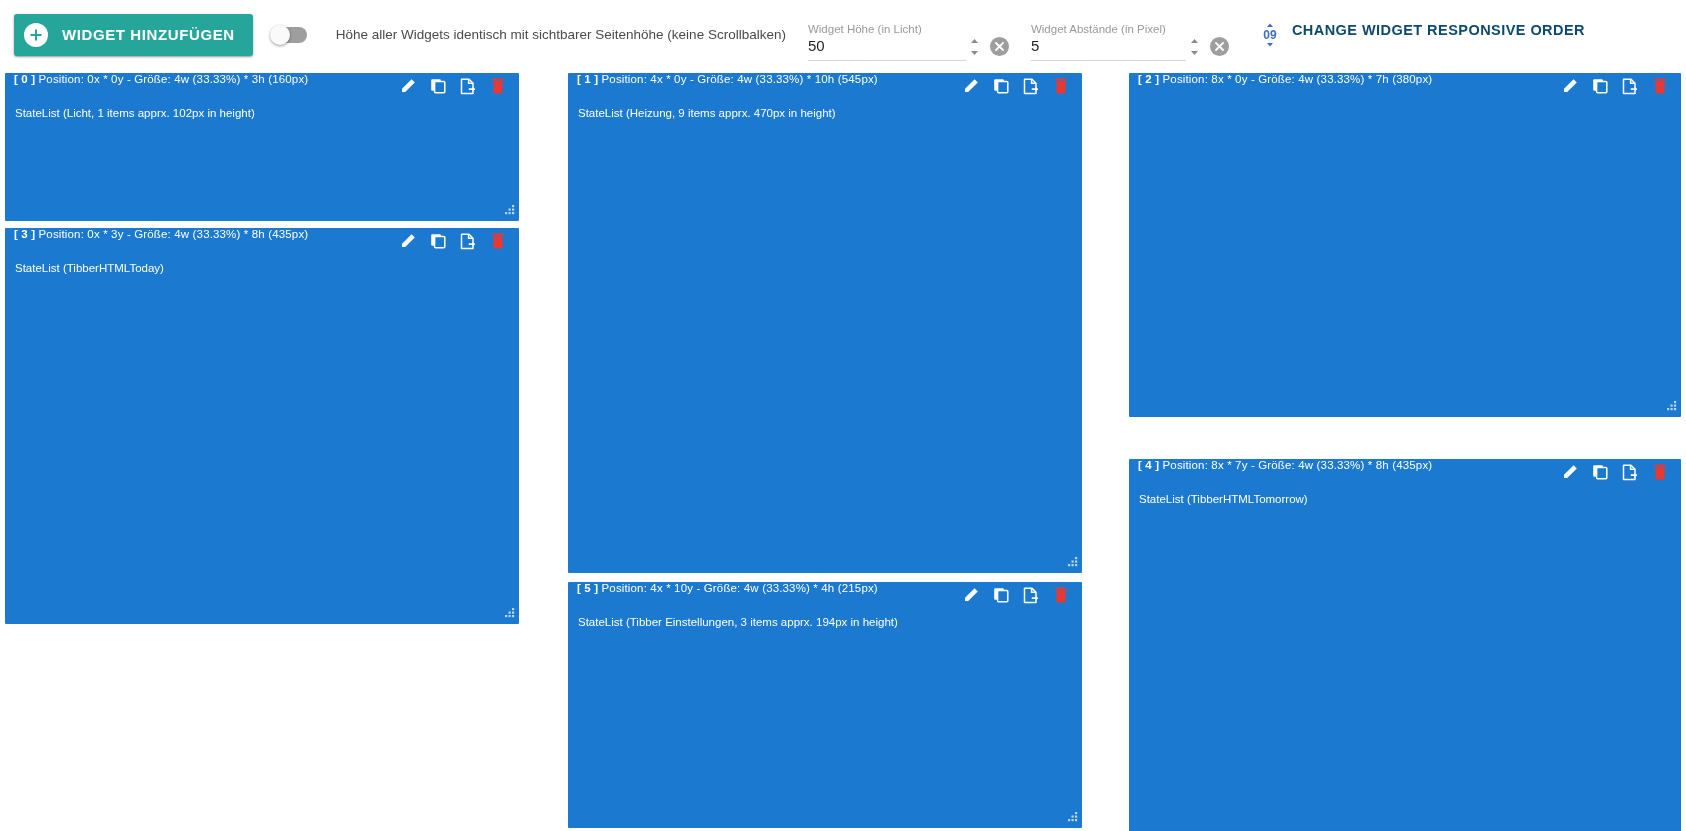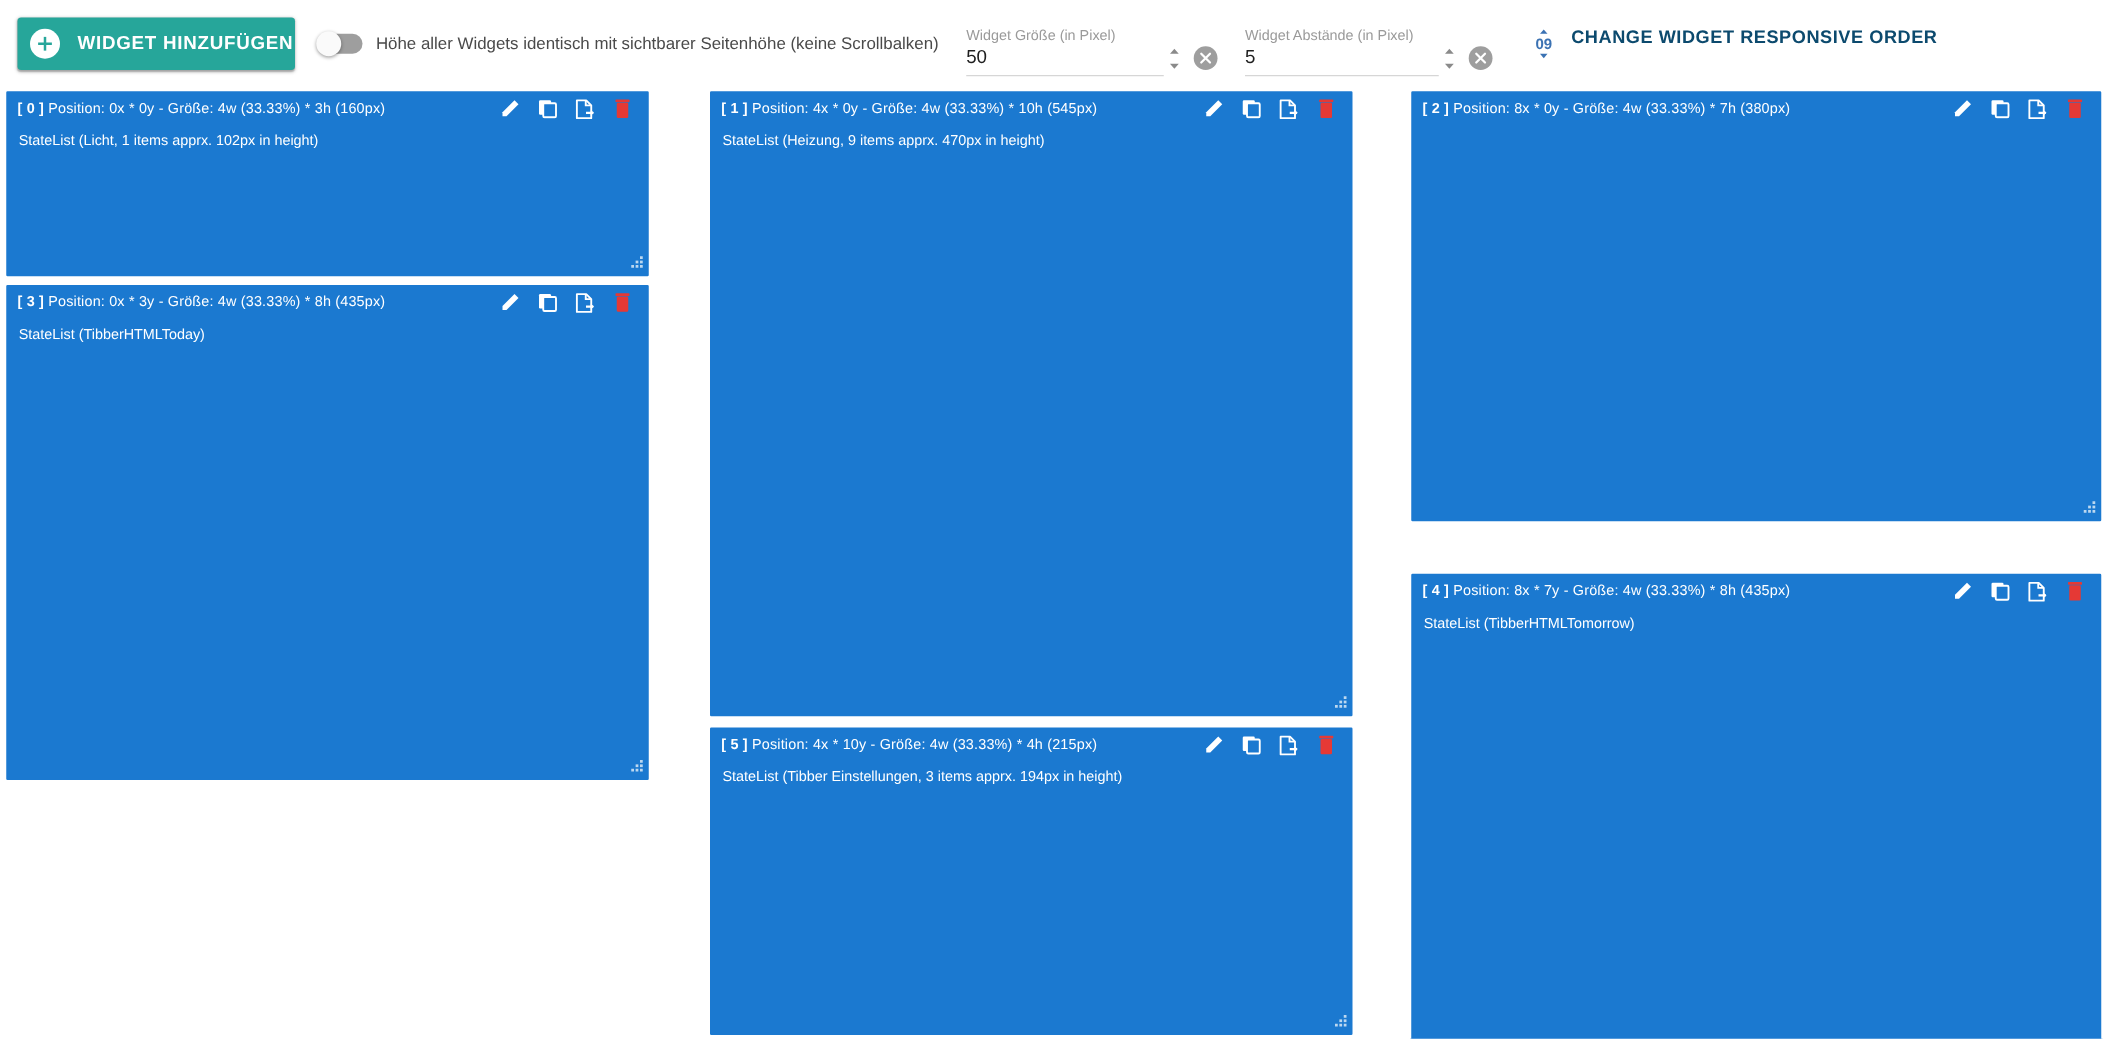--- a/index.html
+++ b/index.html
@@ -19,21 +19,21 @@
     background: #ffffff;
     display: flex; align-items: center;
     padding: 0 14px;
   }
   .add-btn {
     display: flex; align-items: center;
     height: 42px;
     background: #26a69a;
     color: #ffffff;
     border: none; border-radius: 3px;
-    padding: 0 1px 0 10px;
+    padding: 0 18px 0 10px;
     box-shadow: 0 1px 3px rgba(0,0,0,.28), 0 1px 1px rgba(0,0,0,.16);
     cursor: pointer;
     font-size: 15px; font-weight: bold; letter-spacing: .6px;
     white-space: nowrap;
   }
   .add-btn .plus-wrap {
     width: 24px; height: 24px; border-radius: 50%;
     background: #ffffff; color: #26a69a;
     display: flex; align-items: center; justify-content: center;
     margin-right: 14px; flex: 0 0 auto;
@@ -45,21 +45,21 @@
     width: 36px; height: 16px; border-radius: 8px;
     background: #9e9e9e; position: relative; cursor: pointer; flex:0 0 auto;
   }
   .switch .knob {
     position: absolute; left: -1px; top: -2px;
     width: 20px; height: 20px; border-radius: 50%;
     background: #fafafa;
     box-shadow: 0 1px 3px rgba(0,0,0,.4);
   }
   .toggle-label {
-    margin-left: 11px; font-size: 13.5px; color: #4a4a4a; white-space: nowrap;
+    margin-left: 29px; font-size: 13.5px; color: #4a4a4a; white-space: nowrap;
   }
 
   .field {
     position: relative; margin-left: 22px;
     display: flex; flex-direction: column; justify-content: flex-end;
     height: 52px;
   }
   .field-label {
     font-size: 11.5px; color: #9a9a9a; margin-bottom: 2px; white-space: nowrap;
   }
@@ -107,21 +107,21 @@
 
   .widget {
     position: absolute;
     background: #1b79d0;
     border: 2px solid #ffffff;
     border-radius: 3px;
     overflow: hidden;
     color: #ffffff;
   }
   .w-head {
-    display: flex; align-items: center;
+    display: flex; align-items: flex-start;
     height: 28px; padding: 0 6px 0 9px;
   }
   .w-title { font-size: 11.5px; white-space: nowrap; letter-spacing: .15px; }
   .w-idx { font-weight: bold; }
   .w-actions { margin-left: auto; display: flex; align-items: center; gap: 0px; }
   .w-act {
     width: 30px; height: 26px;
     display: flex; align-items: center; justify-content: center;
     cursor: pointer;
   }
@@ -156,21 +156,21 @@
     </div>
 
     <div class="toggle-group">
       <div class="switch">
         <span class="knob"></span>
       </div>
       <span class="toggle-label">Höhe aller Widgets identisch mit sichtbarer Seitenhöhe (keine Scrollbalken)</span>
     </div>
 
     <div class="field field-w-height">
-      <span class="field-label">Widget Größe (in Pixel)</span>
+      <span class="field-label">Widget Höhe (in Licht)</span>
       <div class="field-row">
         <input class="field-input" type="text" value="50" style="">
         <span class="spinner">
           <svg width="11" height="18" viewBox="0 0 11 18" aria-hidden="true">
             <path d="M5.5 1 L9 5 L2 5 Z" fill="#8a8a8a"></path>
             <path d="M5.5 17 L9 13 L2 13 Z" fill="#8a8a8a"></path>
           </svg>
         </span>
         <span class="clear-btn">
           <svg width="11" height="11" viewBox="0 0 11 11" aria-hidden="true">

